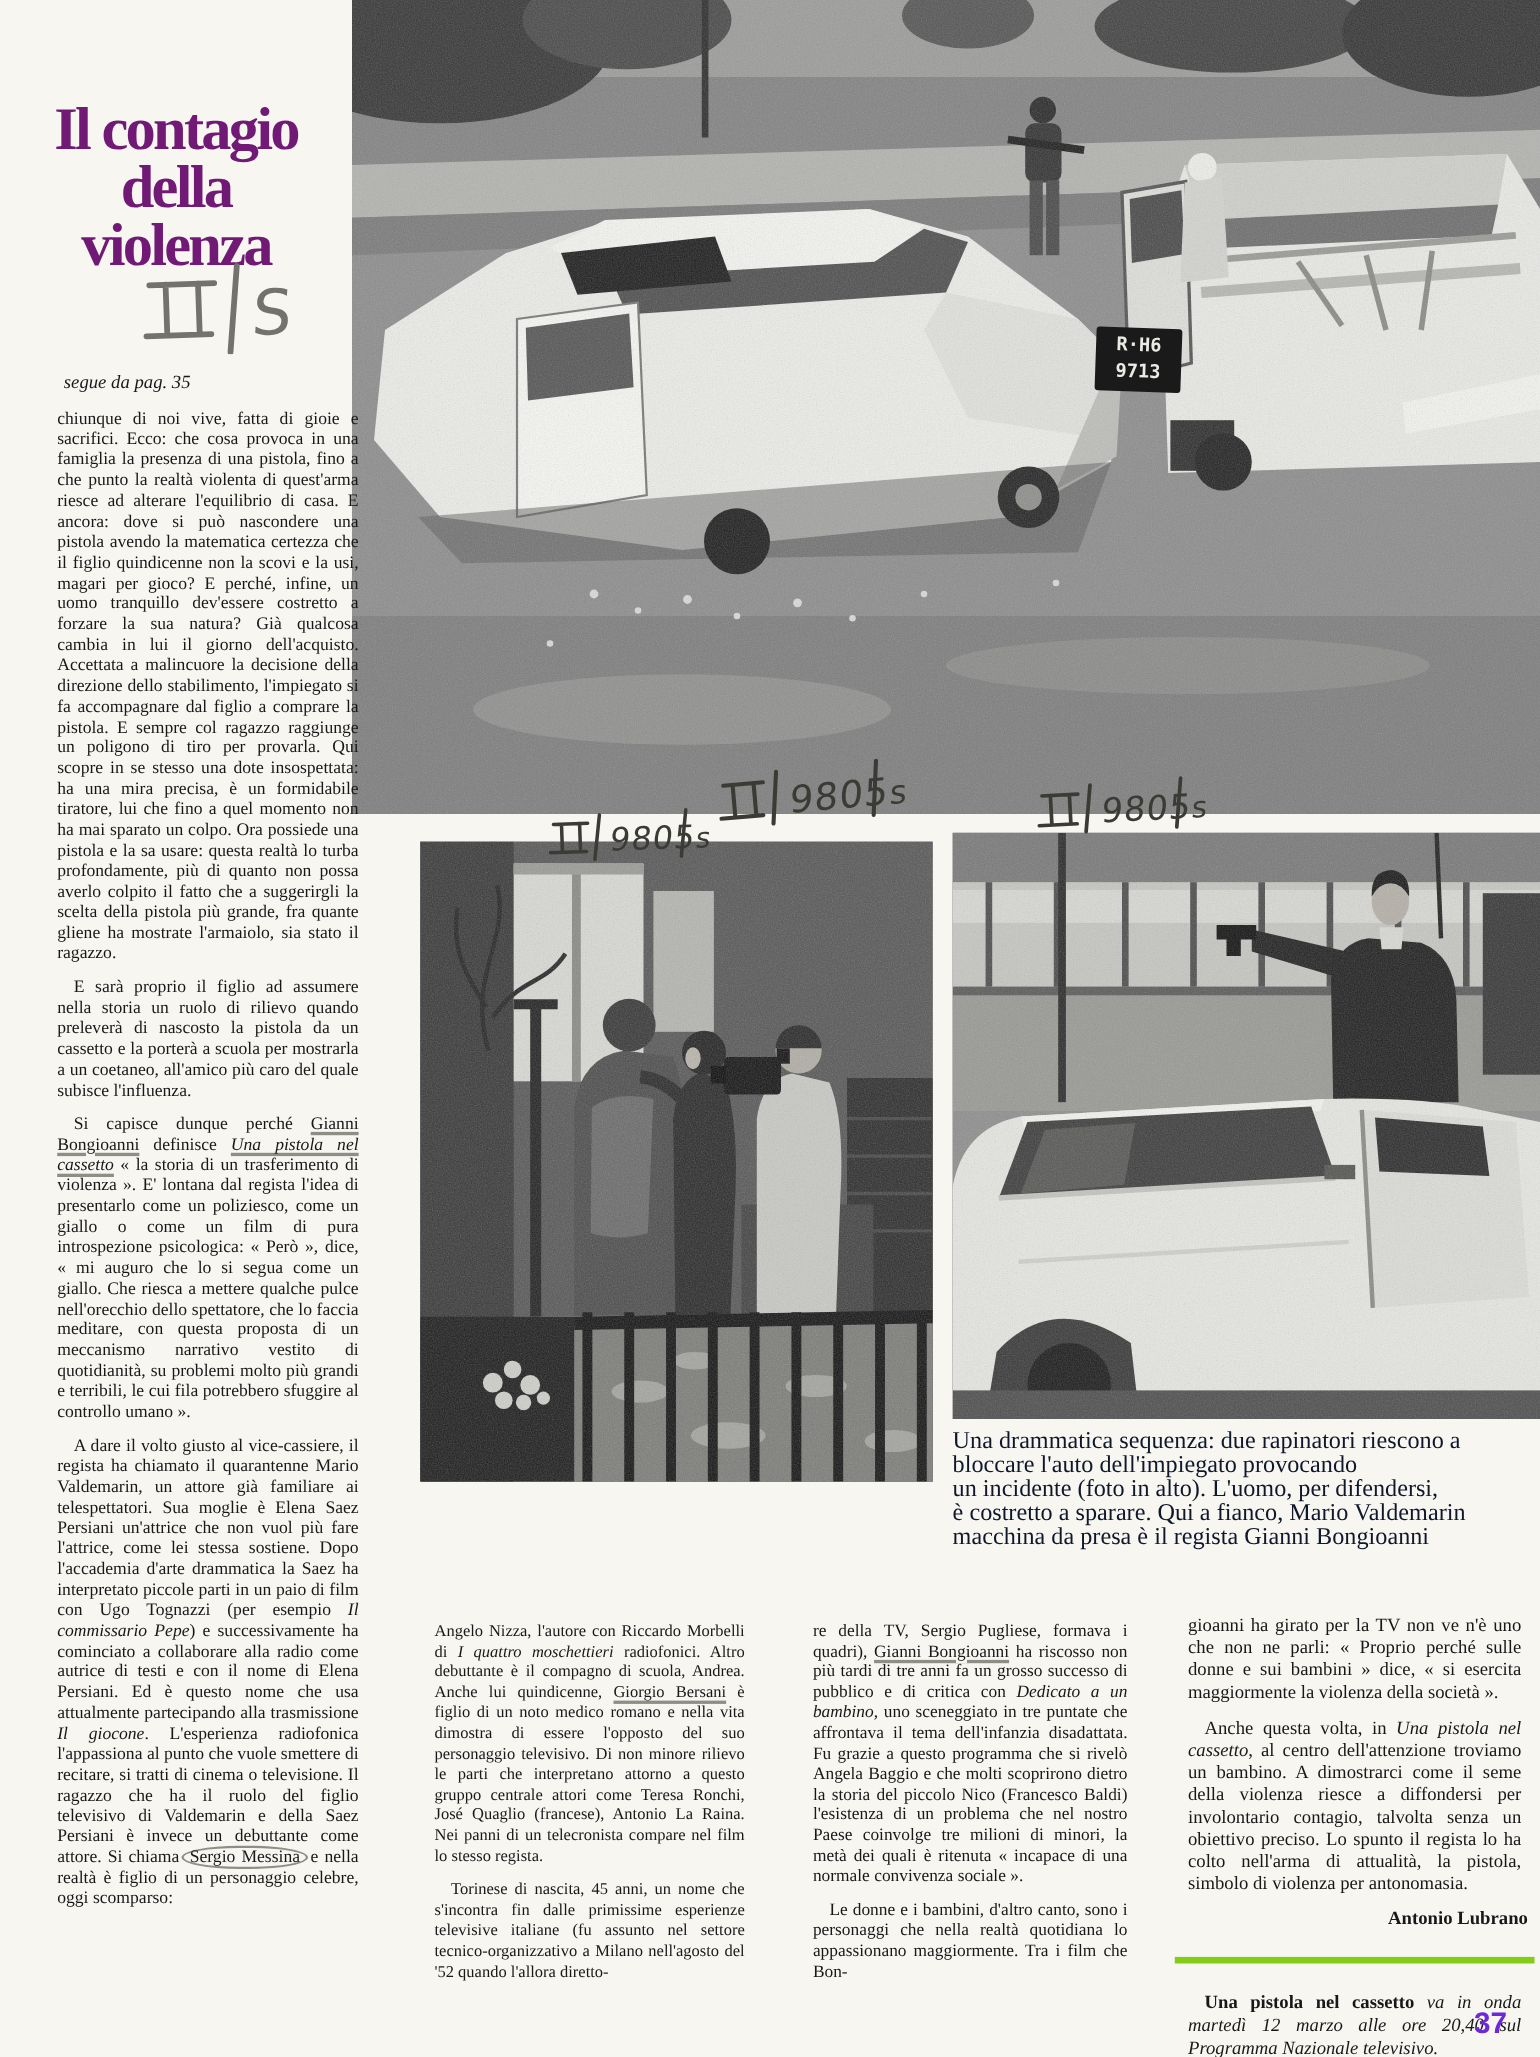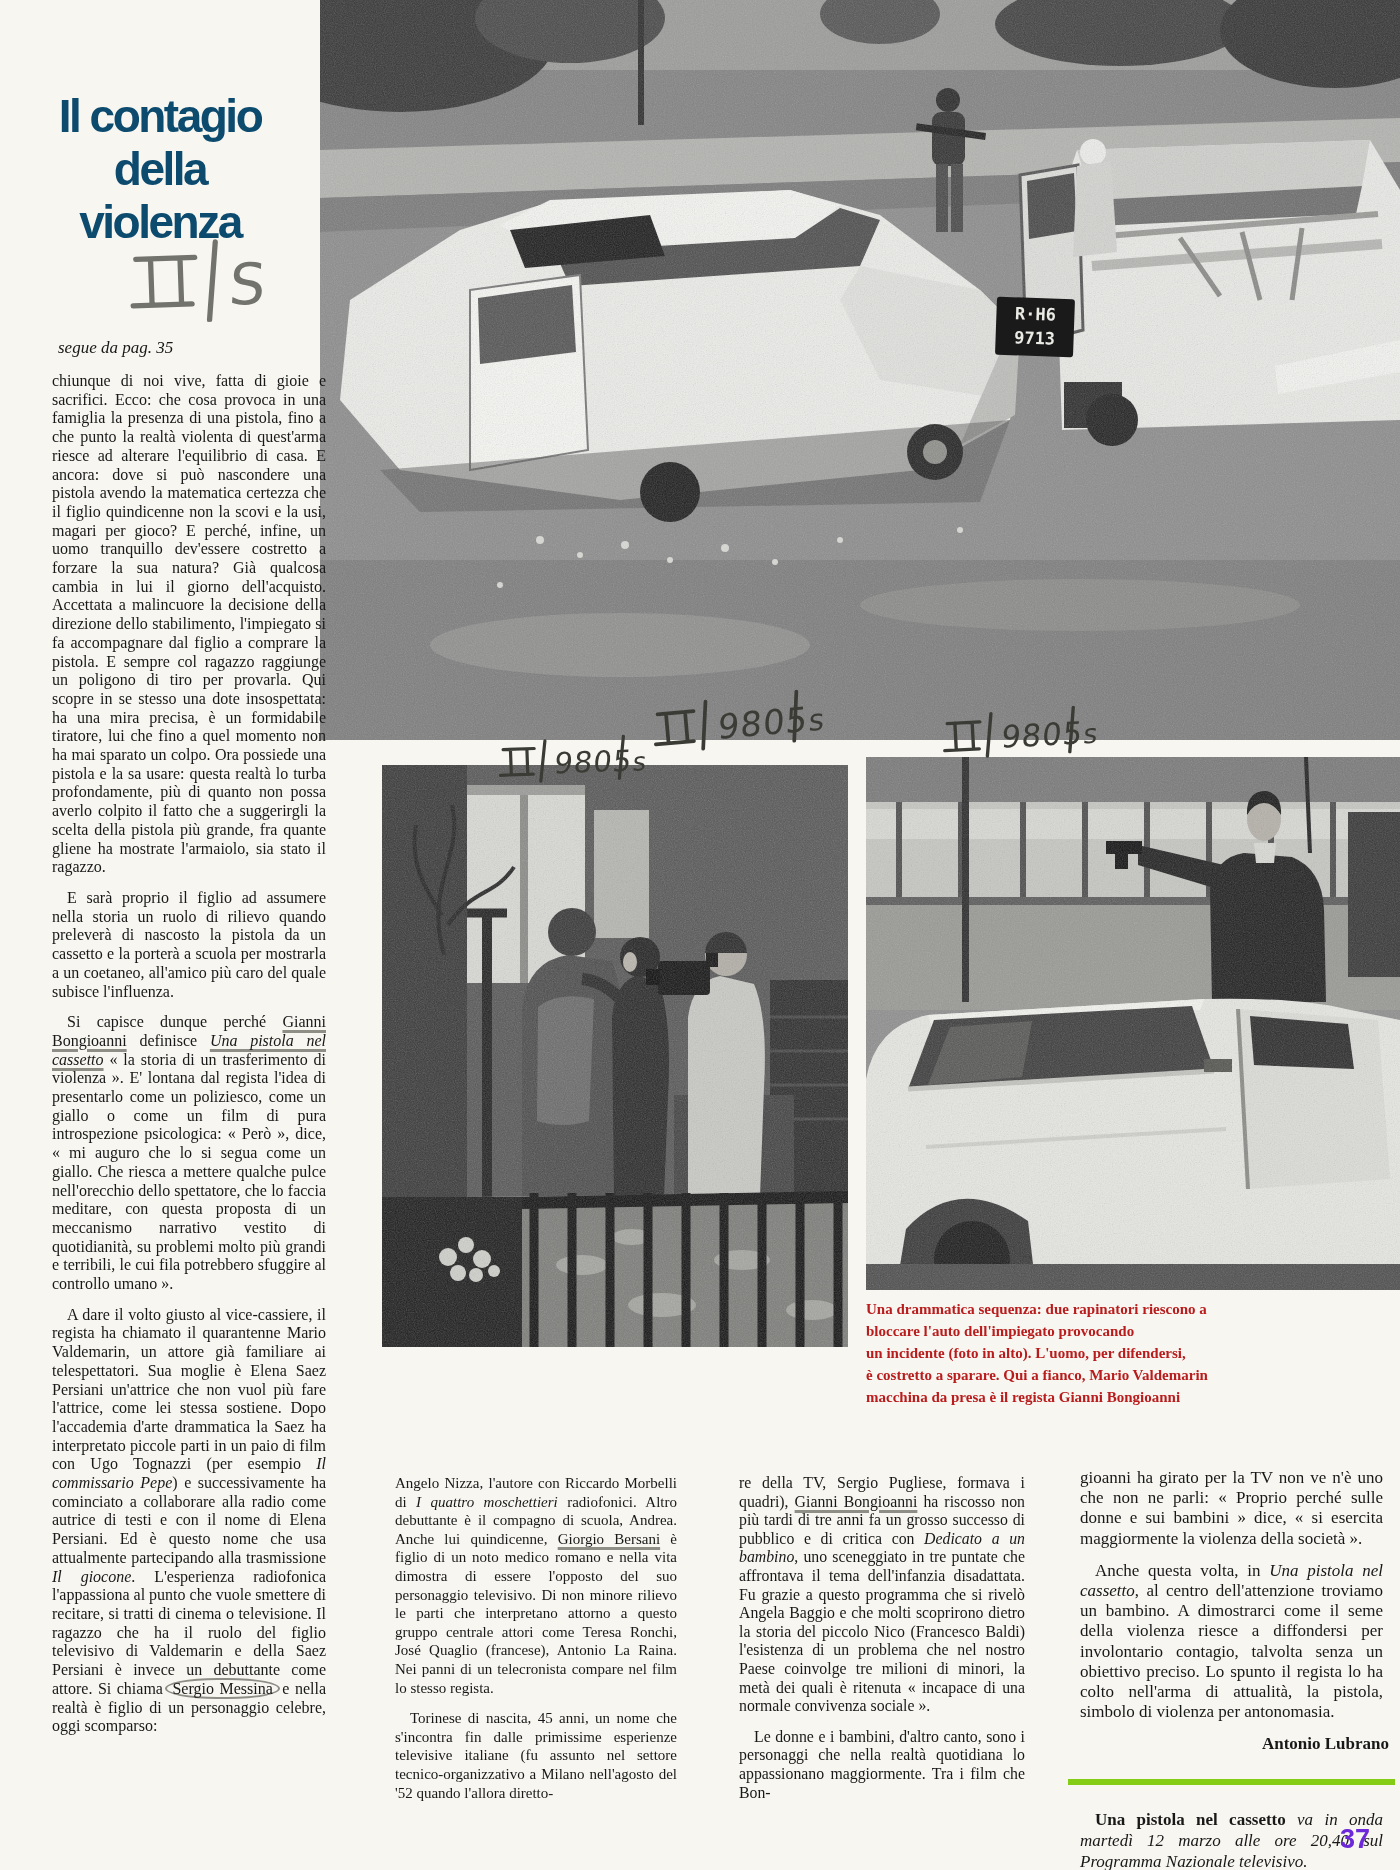--- a/index.html
+++ b/index.html
@@ -1,21 +1,21 @@
 <!DOCTYPE html>
 <html><head>
 <meta charset="utf-8">
 <style>
   html,body{margin:0;padding:0;background:#d9d8d4;}
   .page{position:relative;width:1400px;height:1870px;background:#f7f6f1;overflow:hidden;
         font-family:"Liberation Serif",serif;color:#181818;}
   
   .title{position:absolute;left:14px;top:90px;width:292px;margin:0;text-align:center;
-         font-family:Liberation Sans, sans-serif;font-weight:800;font-size:46px;
-         line-height:53px;letter-spacing:-2.5px;color:#0c4a6e;}
+         font-family:Liberation Serif, serif;font-weight:800;font-size:55px;
+         line-height:53px;letter-spacing:-2.5px;color:#701a75;}
   .title span{display:block;}
   .segue{position:absolute;left:42px;top:322px;margin:16px;font-style:italic;font-size:17px;}
   
   .hand{position:absolute;color:#3b3b36;}
   .hand text{fill:currentColor;font-family:"DejaVu Sans",sans-serif;}
   .hand path,.hand line{stroke:currentColor;fill:none;stroke-linecap:round;}
   .title-mark{left:126px;top:238px;width:158px;color:#73736d;transform:rotate(-2deg);}
   .mark-a{left:498px;top:736px;width:160px;transform:rotate(-2deg);z-index:6;}
   .mark-b{left:652px;top:694px;width:186px;transform:rotate(-5deg);z-index:6;}
   .mark-c{left:942px;top:708px;width:168px;transform:rotate(-3deg);z-index:6;}
@@ -23,22 +23,22 @@
   .photo{position:absolute;overflow:hidden;background:#7c7c7c;}
   .photo svg{display:block;width:100%;height:100%;}
   .photo-top{left:320px;top:0;width:1080px;height:740px;}
   .photo-interior{left:382px;top:765px;width:466px;height:582px;}
   .photo-gunman{left:866px;top:757px;width:534px;height:533px;}
   .plate{position:absolute;left:676px;top:298px;width:78px;height:58px;background:#1a1a1a;
          color:#ebebe6;font-family:"DejaVu Sans Mono",monospace;font-weight:bold;font-size:17px;
          line-height:24px;text-align:center;transform:rotate(2deg);border-radius:3px;padding-top:4px;
          box-sizing:border-box;}
   
-  .caption{position:absolute;left:866px;top:1298px;width:534px;font-weight:bold;
-           font-size:15px;line-height:22px;color:#b91c1c;}
+  .caption{position:absolute;left:866px;top:1298px;width:534px;font-weight:normal;
+           font-size:22px;line-height:22px;color:#0f172a;}
   
   .col{position:absolute;text-align:justify;}
   .col p{margin:12px;text-indent:15px;}
   .col p.noindent{text-indent:0;}
   .col1{left:40px;top:360px;width:298px;font-size:16px;line-height:18.7px;}
   .col2{left:383px;top:1462px;width:306px;font-size:15px;line-height:18.6px;}
   .col3{left:727px;top:1462px;width:310px;font-size:15.8px;line-height:18.6px;}
   .col4{left:1068px;top:1456px;width:327px;font-size:17px;line-height:20.2px;}
   .byline{font-weight:bold;text-align:right;padding-right:6px;margin-top:2px;}
   .notebox{border-top:6px solid #84cc16;margin-top:24px;padding-top:12px;}

